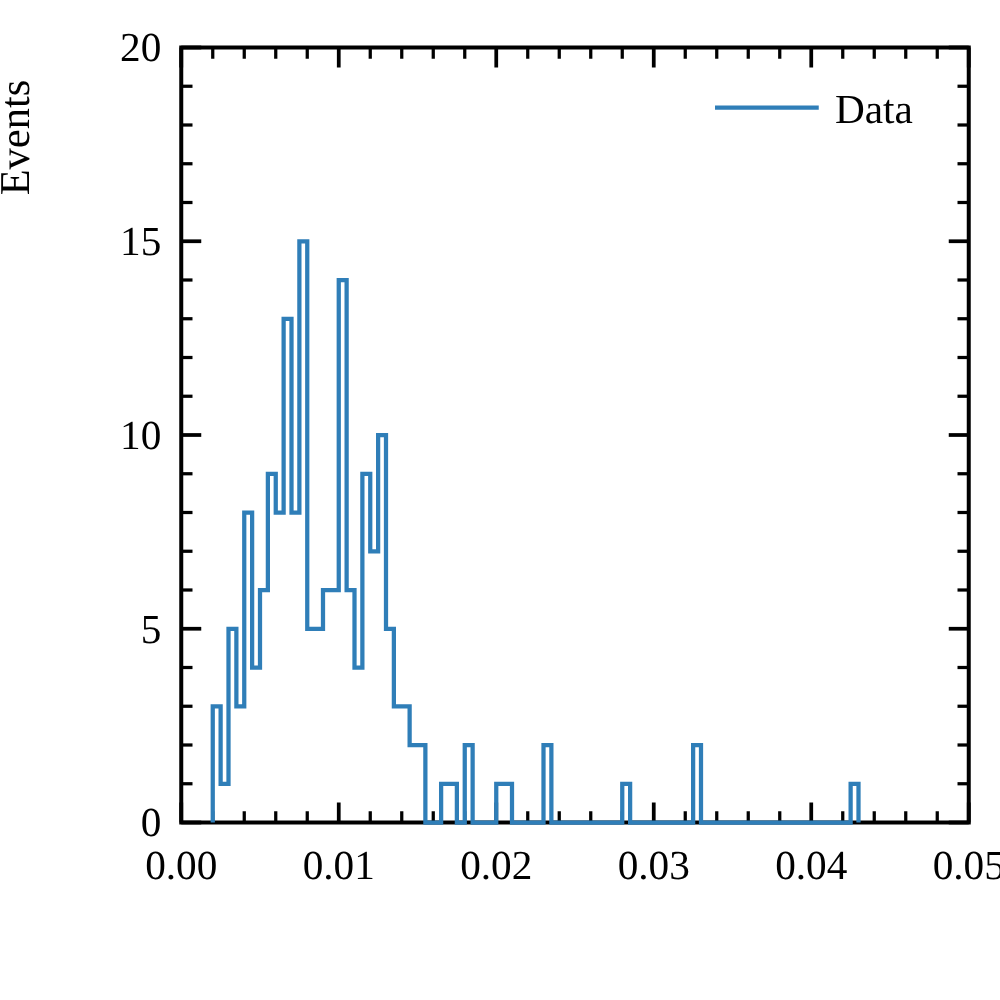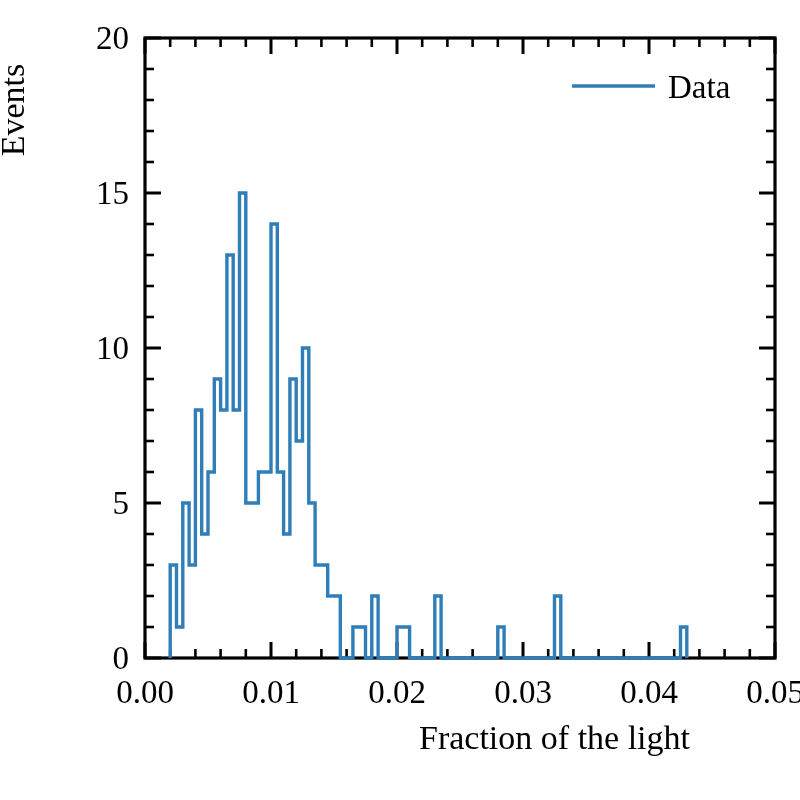--- a/index.html
+++ b/index.html
@@ -182,17 +182,16 @@
       </g>
 
     <path id="hist-path" fill="none" stroke-width="3.4" stroke-linejoin="miter" stroke-linecap="butt" d="M 170.20 658.00 L 170.20 565.00 L 176.50 565.00 L 176.50 627.00 L 182.80 627.00 L 182.80 503.00 L 189.10 503.00 L 189.10 565.00 L 195.40 565.00 L 195.40 410.00 L 201.70 410.00 L 201.70 534.00 L 208.00 534.00 L 208.00 472.00 L 214.30 472.00 L 214.30 379.00 L 220.60 379.00 L 220.60 410.00 L 226.90 410.00 L 226.90 255.00 L 233.20 255.00 L 233.20 410.00 L 239.50 410.00 L 239.50 193.00 L 245.80 193.00 L 245.80 503.00 L 252.10 503.00 L 252.10 503.00 L 258.40 503.00 L 258.40 472.00 L 264.70 472.00 L 264.70 472.00 L 271.00 472.00 L 271.00 224.00 L 277.30 224.00 L 277.30 472.00 L 283.60 472.00 L 283.60 534.00 L 289.90 534.00 L 289.90 379.00 L 296.20 379.00 L 296.20 441.00 L 302.50 441.00 L 302.50 348.00 L 308.80 348.00 L 308.80 503.00 L 315.10 503.00 L 315.10 565.00 L 321.40 565.00 L 321.40 565.00 L 327.70 565.00 L 327.70 596.00 L 334.00 596.00 L 334.00 596.00 L 340.30 596.00 L 340.30 658.00 L 346.60 658.00 L 346.60 658.00 L 352.90 658.00 L 352.90 627.00 L 359.20 627.00 L 359.20 627.00 L 365.50 627.00 L 365.50 658.00 L 371.80 658.00 L 371.80 596.00 L 378.10 596.00 L 378.10 658.00 L 384.40 658.00 L 384.40 658.00 L 390.70 658.00 L 390.70 658.00 L 397.00 658.00 L 397.00 627.00 L 403.30 627.00 L 403.30 627.00 L 409.60 627.00 L 409.60 658.00 L 415.90 658.00 L 415.90 658.00 L 422.20 658.00 L 422.20 658.00 L 428.50 658.00 L 428.50 658.00 L 434.80 658.00 L 434.80 596.00 L 441.10 596.00 L 441.10 658.00 L 447.40 658.00 L 447.40 658.00 L 453.70 658.00 L 453.70 658.00 L 460.00 658.00 L 460.00 658.00 L 466.30 658.00 L 466.30 658.00 L 472.60 658.00 L 472.60 658.00 L 478.90 658.00 L 478.90 658.00 L 485.20 658.00 L 485.20 658.00 L 491.50 658.00 L 491.50 658.00 L 497.80 658.00 L 497.80 627.00 L 504.10 627.00 L 504.10 658.00 L 510.40 658.00 L 510.40 658.00 L 516.70 658.00 L 516.70 658.00 L 523.00 658.00 L 523.00 658.00 L 529.30 658.00 L 529.30 658.00 L 535.60 658.00 L 535.60 658.00 L 541.90 658.00 L 541.90 658.00 L 548.20 658.00 L 548.20 658.00 L 554.50 658.00 L 554.50 596.00 L 560.80 596.00 L 560.80 658.00 L 567.10 658.00 L 567.10 658.00 L 573.40 658.00 L 573.40 658.00 L 579.70 658.00 L 579.70 658.00 L 586.00 658.00 L 586.00 658.00 L 592.30 658.00 L 592.30 658.00 L 598.60 658.00 L 598.60 658.00 L 604.90 658.00 L 604.90 658.00 L 611.20 658.00 L 611.20 658.00 L 617.50 658.00 L 617.50 658.00 L 623.80 658.00 L 623.80 658.00 L 630.10 658.00 L 630.10 658.00 L 636.40 658.00 L 636.40 658.00 L 642.70 658.00 L 642.70 658.00 L 649.00 658.00 L 649.00 658.00 L 655.30 658.00 L 655.30 658.00 L 661.60 658.00 L 661.60 658.00 L 667.90 658.00 L 667.90 658.00 L 674.20 658.00 L 674.20 658.00 L 680.50 658.00 L 680.50 627.00 L 686.80 627.00 L 686.80 658.00" stroke="#2F7EB8"></path>
 
     <g id="legend-group">
       <line id="legend-line" x1="572" y1="86" x2="655" y2="86" stroke-width="3.4" stroke="#2F7EB8"></line>
       <text id="legend-label" class="legend-text" x="668" y="98">Data</text>
     </g>
   </svg>
 
-  <div class="axis-label" id="xlabel">Fraction of the light</div>
 
   <div class="axis-label" id="ylabel">Events</div>
 
 </div>
 
 </body></html>

